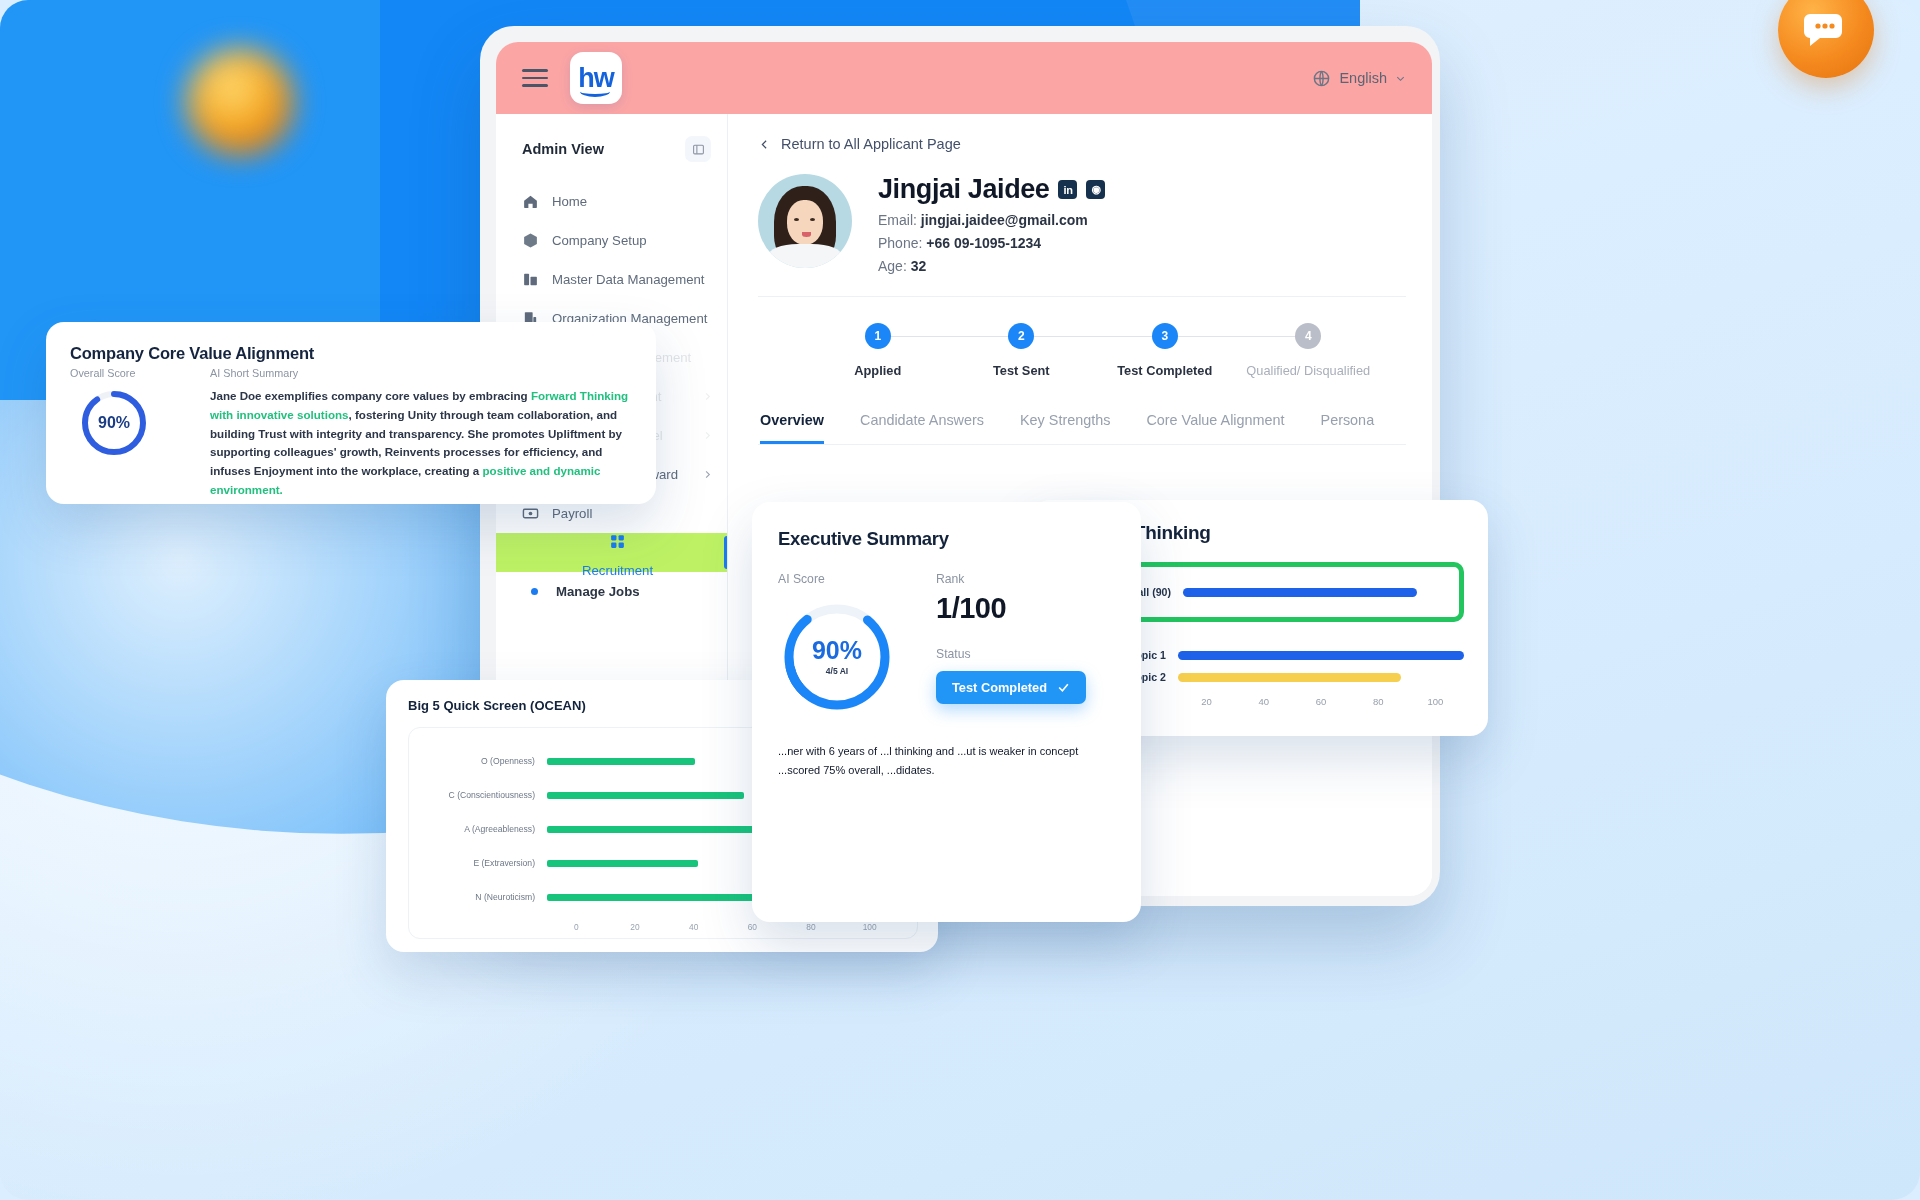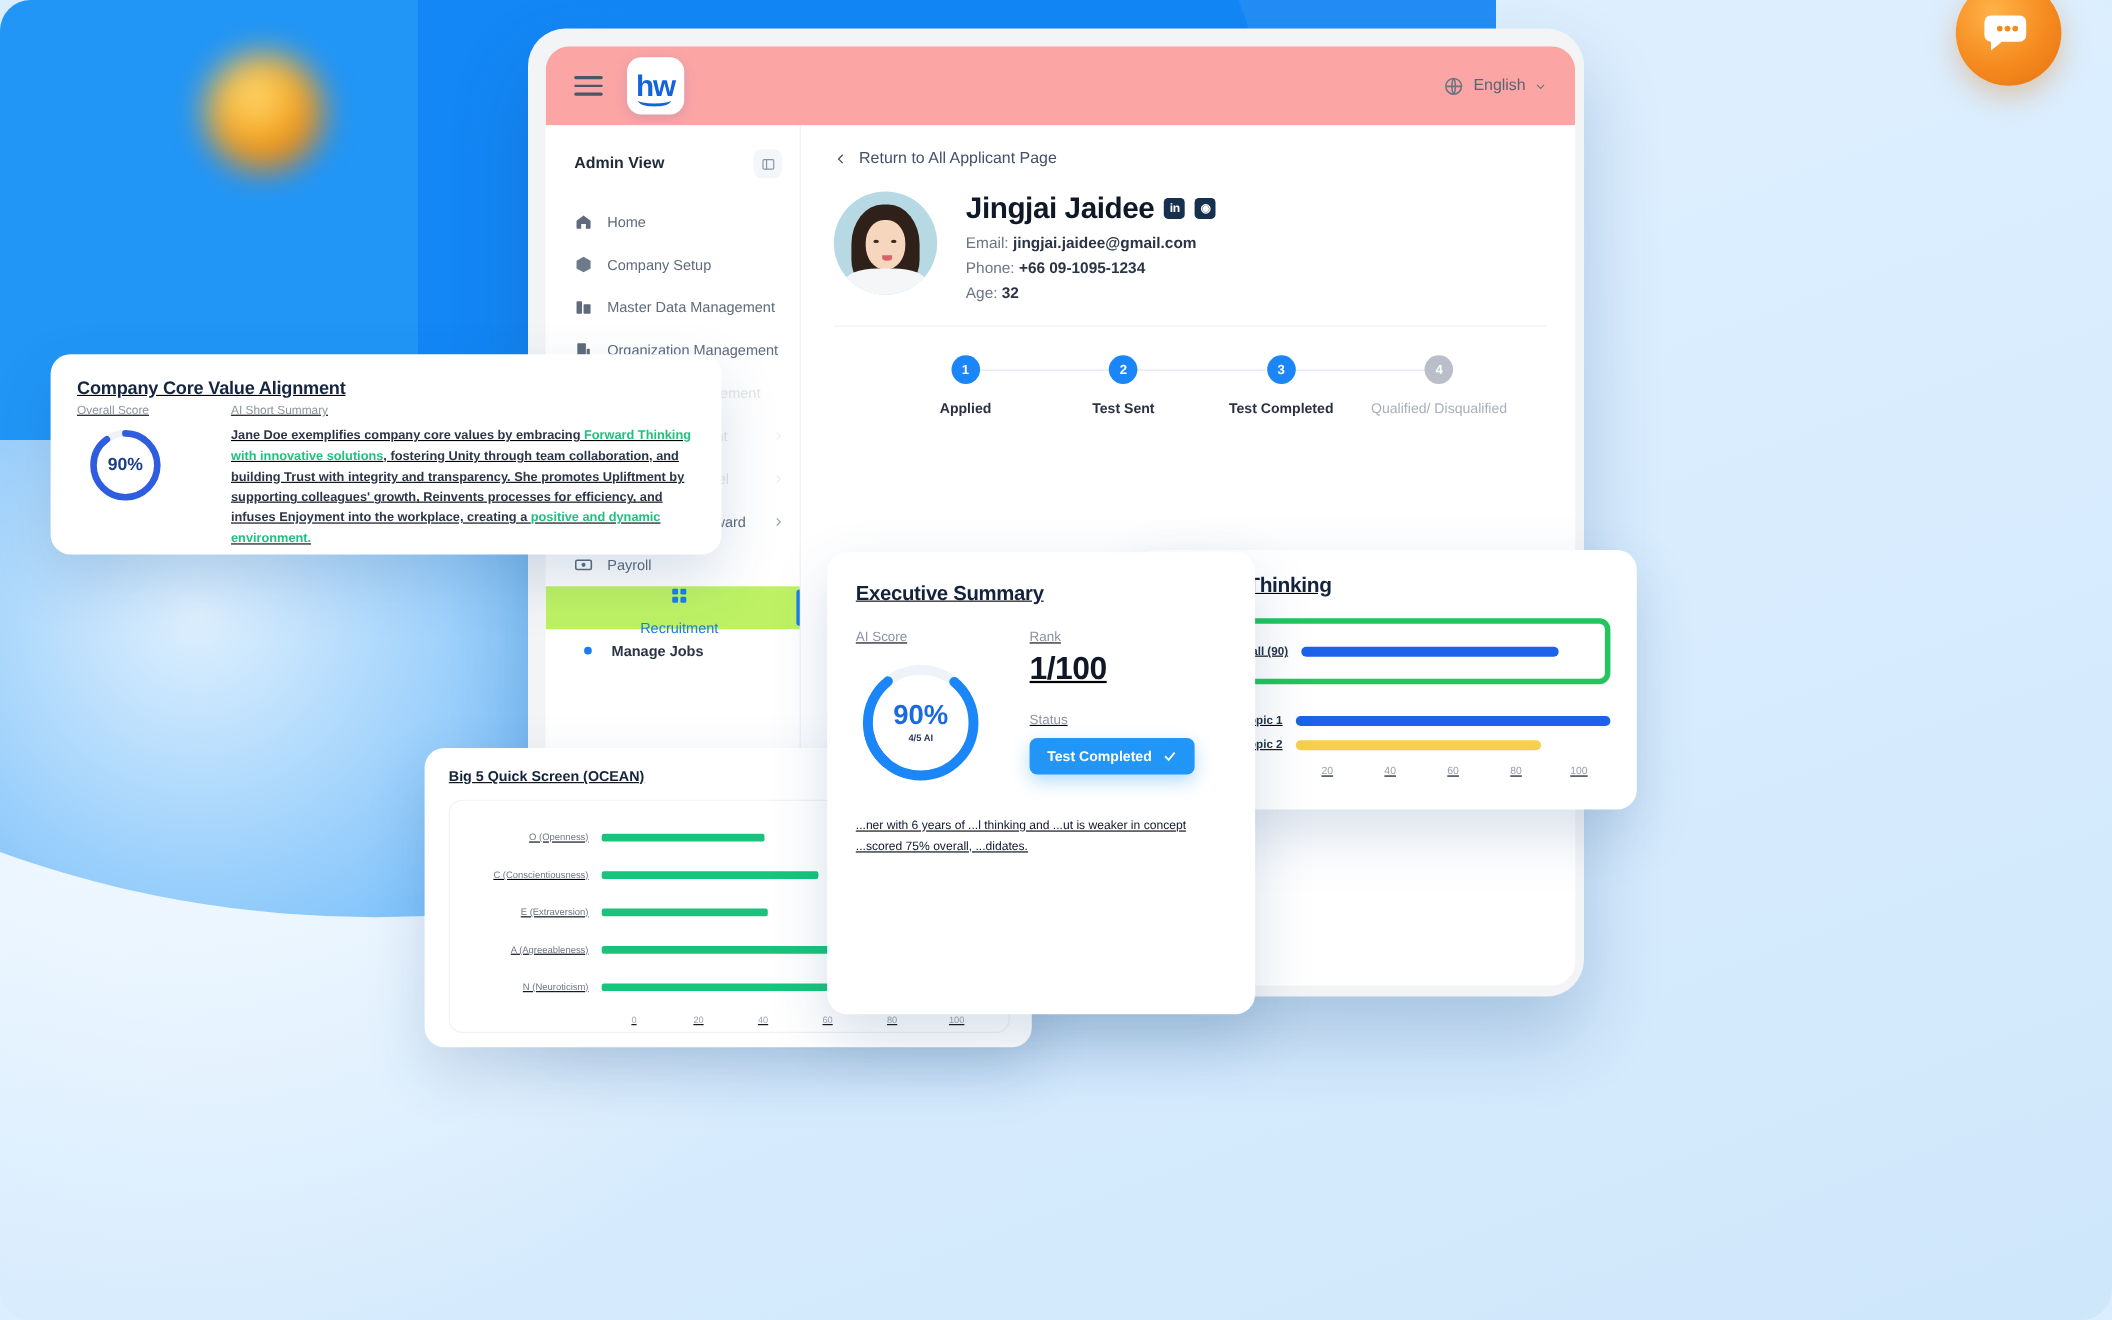--- a/index.html
+++ b/index.html
@@ -272,21 +272,20 @@
     cursor: pointer; white-space: nowrap;
   }
   .tab.active { color: #13233c; font-weight: 700; border-bottom: 3px solid #1a86f7; }
 
   
   .float-card {
     position: absolute;
     background: #fff;
     border-radius: 18px;
     box-shadow: 0 22px 52px rgba(24,70,130,.17);
-    text-decoration: underline;
   }
 
   
   #core-value-card {
     left: 46px; top: 322px;
     width: 610px; height: 182px;
     padding: 22px 26px 20px 24px;
   }
   #core-value-card .cv-title { font-size: 16.5px; font-weight: 700; color: #15253f; letter-spacing: -.2px; }
   .cv-body { display: flex; gap: 28px; margin-top: 4px; }
@@ -573,20 +572,27 @@
             <div class="step">
               <div class="step-bubble">3</div>
               <div class="step-label">Test Completed</div>
             </div>
             <div class="step inactive">
               <div class="step-bubble">4</div>
               <div class="step-label">Qualified/ Disqualified</div>
             </div>
           </div>
 
+      <div class="tabs" id="tabs">
+            <div class="tab active">Overview</div>
+            <div class="tab">Candidate Answers</div>
+            <div class="tab">Key Strengths</div>
+            <div class="tab">Core Value Alignment</div>
+            <div class="tab">Persona</div>
+          </div>
     </div>
   </div>
 
  </div>
 </div>
 
 <div class="float-card" id="core-value-card">
   <div class="cv-title">Company Core Value Alignment</div>
   <div class="cv-body">
     <div class="cv-left">
@@ -681,29 +687,29 @@
             <div class="b5-fill" style="width:42%"></div>
           </div>
         </div>
         <div class="b5-row">
           <div class="b5-lbl">C (Conscientiousness)</div>
           <div class="b5-track">
             <div class="b5-fill" style="width:56%"></div>
           </div>
         </div>
         <div class="b5-row">
+          <div class="b5-lbl">A (Agreeableness)</div>
+          <div class="b5-track">
+            <div class="b5-fill" style="width:79%"></div>
+          </div>
+        </div>
+        <div class="b5-row">
           <div class="b5-lbl">E (Extraversion)</div>
           <div class="b5-track">
             <div class="b5-fill" style="width:43%"></div>
-          </div>
-        </div>
-        <div class="b5-row">
-          <div class="b5-lbl">A (Agreeableness)</div>
-          <div class="b5-track">
-            <div class="b5-fill" style="width:79%"></div>
           </div>
         </div>
         <div class="b5-row">
           <div class="b5-lbl">N (Neuroticism)</div>
           <div class="b5-track">
             <div class="b5-fill" style="width:78%"></div>
           </div>
         </div>
       </div>
     <div class="b5-axis" id="b5-axis">

